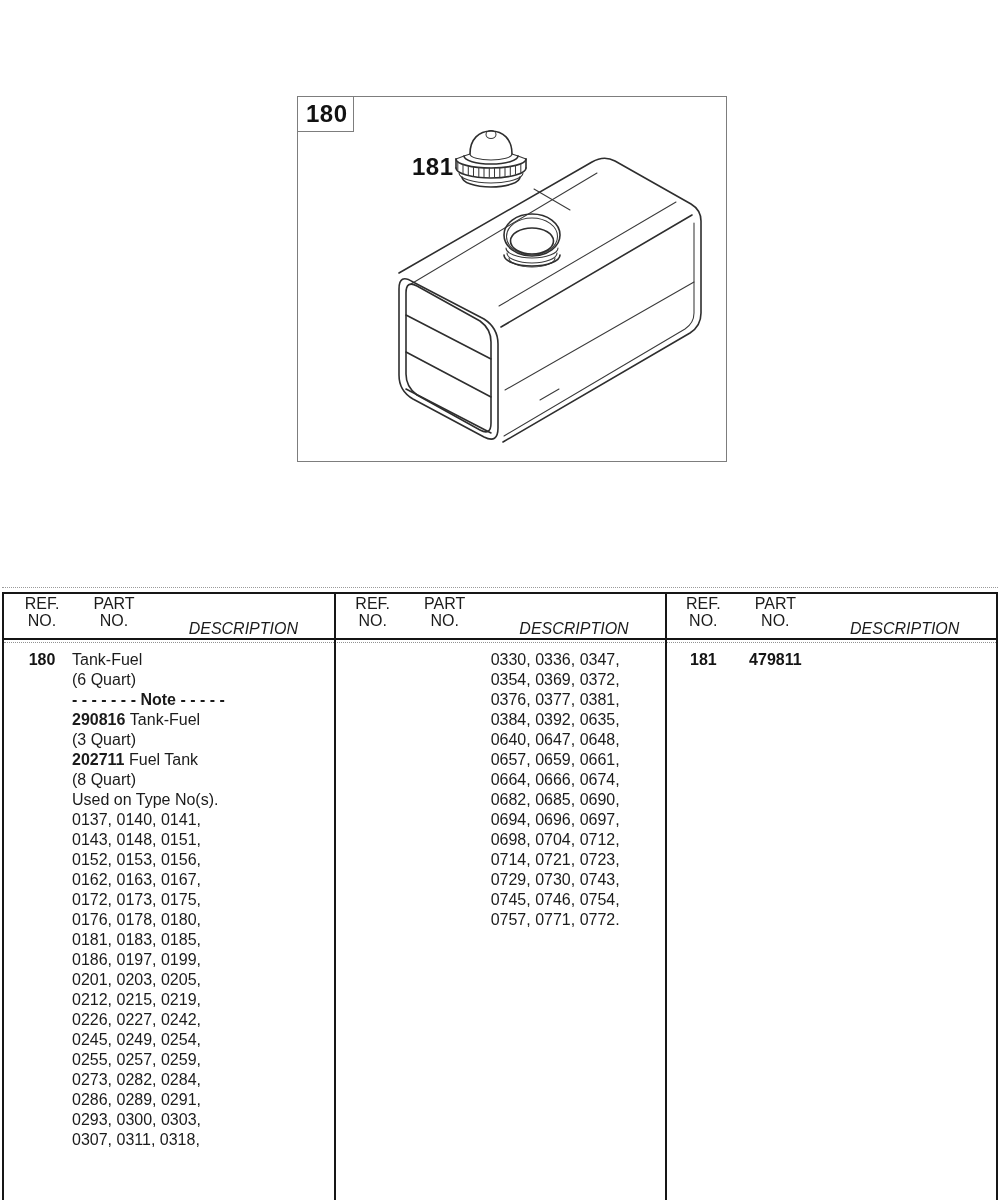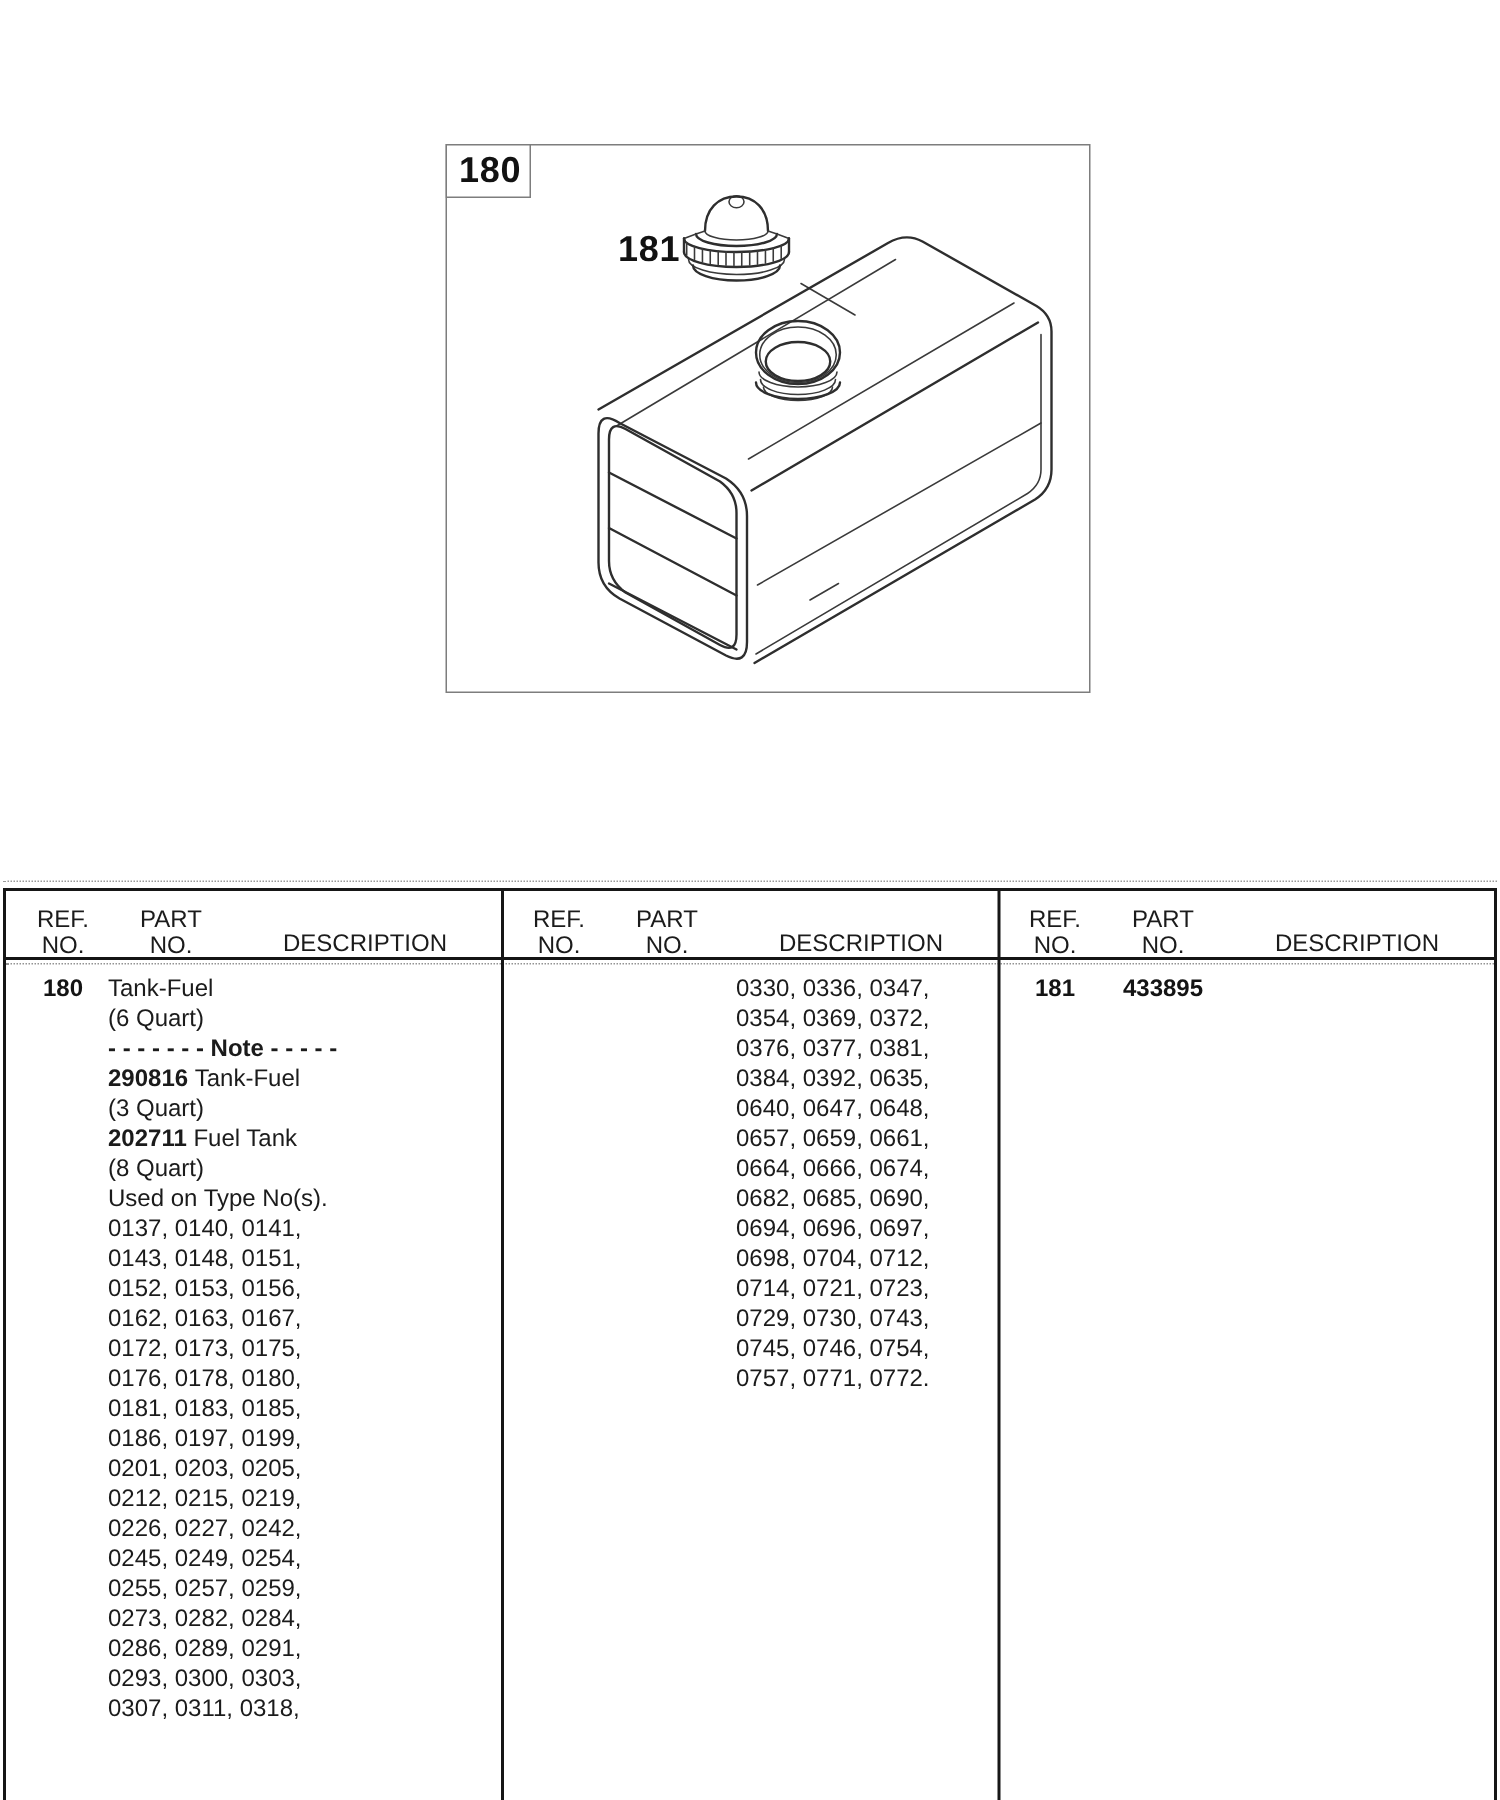--- a/index.html
+++ b/index.html
@@ -47,22 +47,22 @@
 
   .thead { display:flex; height:46px; border-bottom:2px solid #141414; }
   .dotline { height:0; border-top:1px dotted #939393; margin-top:2px; }
   .tbody { display:flex; align-items:flex-start; padding-top:7px; }
 
   .hcol, .pcol { flex:1 1 0; min-width:0; }
   .cgrid {
     display:grid; grid-template-columns:56px 88px 1fr;
     padding-left:10px; padding-right:6px;
   }
-  .hcell { text-align:center; font-size:16px; line-height:17px; padding-top:11px; color:#1b1b1b; }
-  .hcell.desc { align-self:end; padding-bottom:1px; }
+  .hcell { text-align:center; font-size:16px; line-height:17px; padding-top:1px; color:#1b1b1b; }
+  .hcell.desc { align-self:end; padding-bottom:1px;font-style:italic; }
 
   .refcell, .partcell {
     text-align:center; font-weight:700; font-size:16px; line-height:20px; color:#141414;
   }
   .desccell { font-size:16px; line-height:20px; color:#1b1b1b; padding-left:2px; }
   .desc-line { white-space:pre; }
   .desc-line .bold { font-weight:700; }
 </style>
 </head>
 <body>
@@ -219,19 +219,19 @@
           <div class="desc-line"><span>0694, 0696, 0697,</span></div>
           <div class="desc-line"><span>0698, 0704, 0712,</span></div>
           <div class="desc-line"><span>0714, 0721, 0723,</span></div>
           <div class="desc-line"><span>0729, 0730, 0743,</span></div>
           <div class="desc-line"><span>0745, 0746, 0754,</span></div>
           <div class="desc-line"><span>0757, 0771, 0772.</span></div>
         </div>
     </div>
     <div class="pcol cgrid">
       <div class="refcell">181</div>
-      <div class="partcell">433895</div>
+      <div class="partcell">479811</div>
     </div>
   </div>
 
   <div class="vdiv d1"></div>
   <div class="vdiv d2"></div>
 </div>
 
 </body></html>

